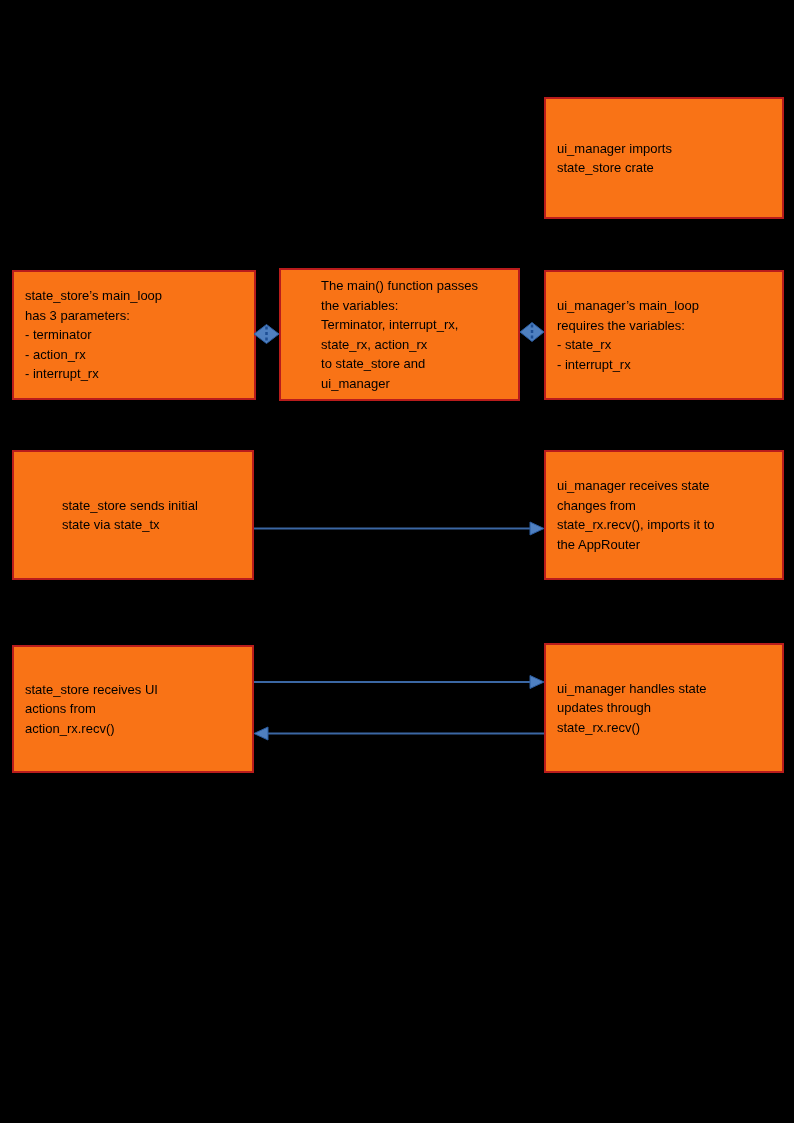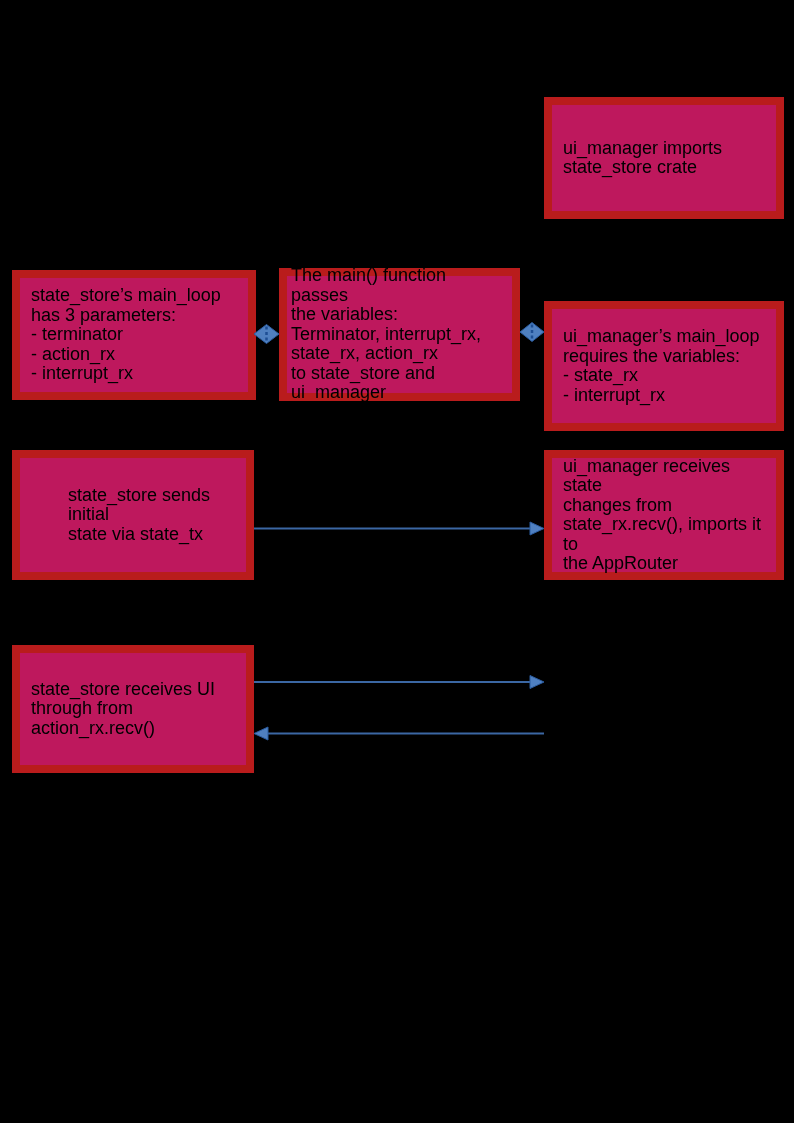--- a/index.html
+++ b/index.html
@@ -7,40 +7,40 @@
     position: relative;
     width: 794px;
     height: 1123px;
     background: #000000;
     font-family: "Liberation Sans", "DejaVu Sans", sans-serif;
     overflow: hidden;
   }
   .box {
     position: absolute;
     box-sizing: border-box;
-    background: #be185d;
-    border: 8px solid #b91c1c;
+    background: #f97316;
+    border: 2px solid #b91c1c;
     color: #000000;
-    font-size: 18px;
+    font-size: 13px;
     line-height: 19.5px;
     display: flex;
     align-items: center;
     white-space: pre-line;
     padding: 0 8px 0 11px;
   }
   .box.center-text {
     text-align: left;
     justify-content: center;
     padding: 0 4px;
   }
   
   #box-imports        { left: 544px; top:  97px; width: 240px; height: 122px; }
   #box-params         { left:  12px; top: 270px; width: 244px; height: 130px; }
   #box-main           { left: 279px; top: 268px; width: 241px; height: 133px; }
-  #box-requires       { left: 544px; top: 270px; width: 240px; height: 130px; margin-top: 31px; }
+  #box-requires       { left: 544px; top: 270px; width: 240px; height: 130px; }
   #box-sends          { left:  12px; top: 450px; width: 242px; height: 130px; padding-left: 48px; }
   #box-receives-state { left: 544px; top: 450px; width: 240px; height: 130px; }
   #box-receives-ui    { left:  12px; top: 645px; width: 242px; height: 128px; }
   #box-handles        { left: 544px; top: 643px; width: 240px; height: 130px; }
   #connector-layer {
     position: absolute;
     left: 0; top: 0;
     pointer-events: none;
   }
 </style>
@@ -72,23 +72,26 @@
 
   <div class="box" id="box-sends">state_store sends initial
 state via state_tx</div>
 
   <div class="box" id="box-receives-state">ui_manager receives state
 changes from
 state_rx.recv(), imports it to
 the AppRouter</div>
 
   <div class="box" id="box-receives-ui">state_store receives UI
-through from
+actions from
 action_rx.recv()</div>
 
+  <div class="box" id="box-handles">ui_manager handles state
+updates through
+state_rx.recv()</div>
 
   <svg id="connector-layer" width="794" height="1123" viewBox="0 0 794 1123">
 
     <g>
       <polygon points="254,334 266.5,324.5 279,334 266.5,343.5" fill="#4F80C1" stroke="#2B5CA0" stroke-width="1"></polygon>
       <line x1="266.5" y1="326.5" x2="266.5" y2="341.5" stroke="#1E4E94" stroke-width="2.5" stroke-dasharray="3,2.5"></line>
     </g>
 
     <g>
       <polygon points="520,332 532,322.5 544,332 532,341.5" fill="#4F80C1" stroke="#2B5CA0" stroke-width="1"></polygon>

